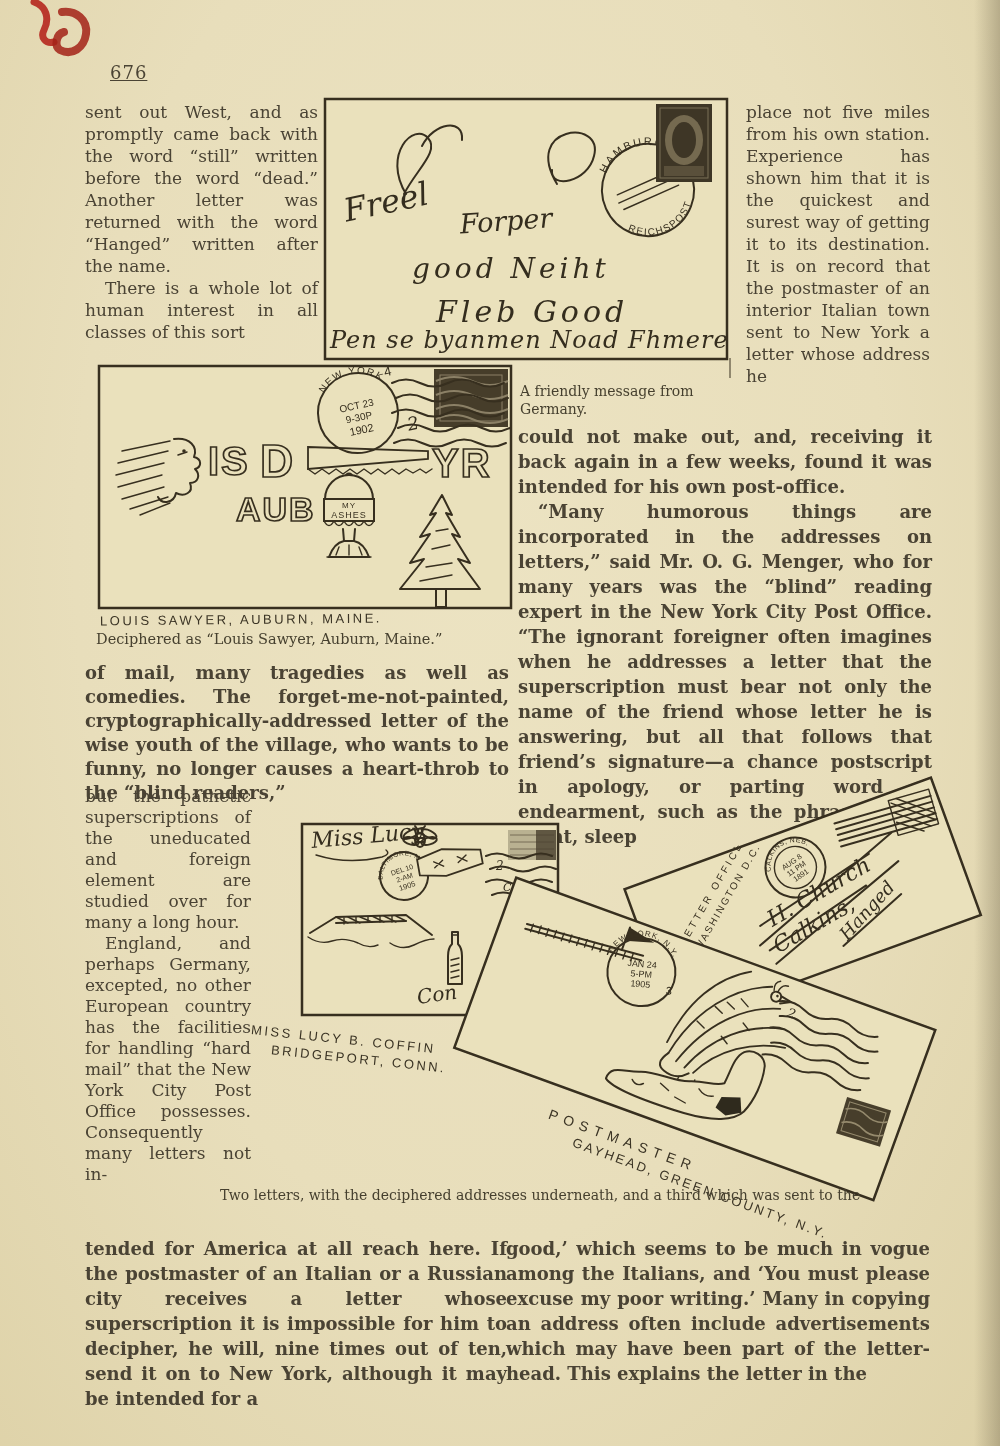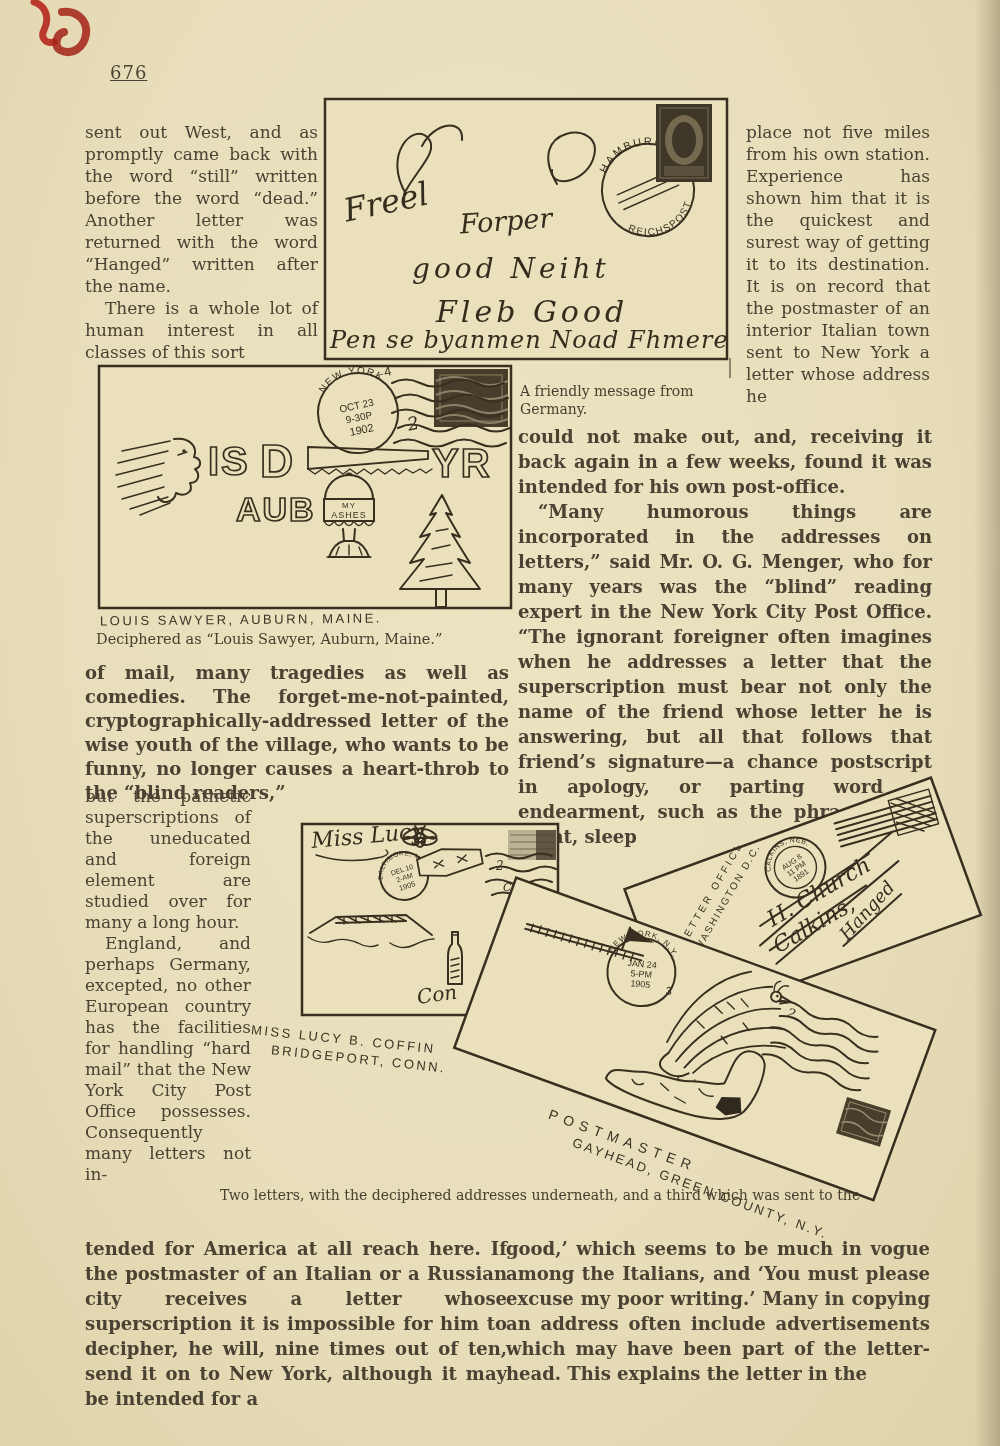--- a/index.html
+++ b/index.html
@@ -8,21 +8,21 @@
     background: radial-gradient(ellipse at 48% 38%, #ece3c2 0%, #e8debb 55%, #ded2a8 100%);
     font-family:"DejaVu Serif", serif; color:#4a4334;
   }
   .page::after {
     content:""; position:absolute; right:0; top:0; width:26px; height:100%;
     background:linear-gradient(to left, rgba(82,72,50,.30), rgba(82,72,50,0)); pointer-events:none;
   }
   .abs { position:absolute; }
   p { margin:0; }
   .body-text { text-align:justify; }
-  .narrow  { font-size:17px; line-height:22px;margin-top:20px; }
+  .narrow  { font-size:17px; line-height:22px; }
   .narrow2 { font-size:17px; line-height:21px; }
   .wide    { font-size:18px; line-height:25px;font-weight:bold; }
   .indent  { text-indent:20px; }
   .header-num { font-size:18px; letter-spacing:1px;text-decoration:underline; }
   .header-title { font-style:italic; font-size:20px; letter-spacing:2.5px; word-spacing:9px; text-align:center; color:#453e2e; }
   .caption { font-size:14px; line-height:18px; color:#46402f; }
   .handcaps { font-family:"Liberation Sans", sans-serif; font-size:13px; letter-spacing:2.5px; color:#3b3425; white-space:nowrap; }
   .env { position:absolute; }
   .envrect { fill:#eae1bc; stroke:#372f1f; stroke-width:2.5; }
   .ink { stroke:#372f1f; fill:none; stroke-width:2; stroke-linecap:round; stroke-linejoin:round; }

